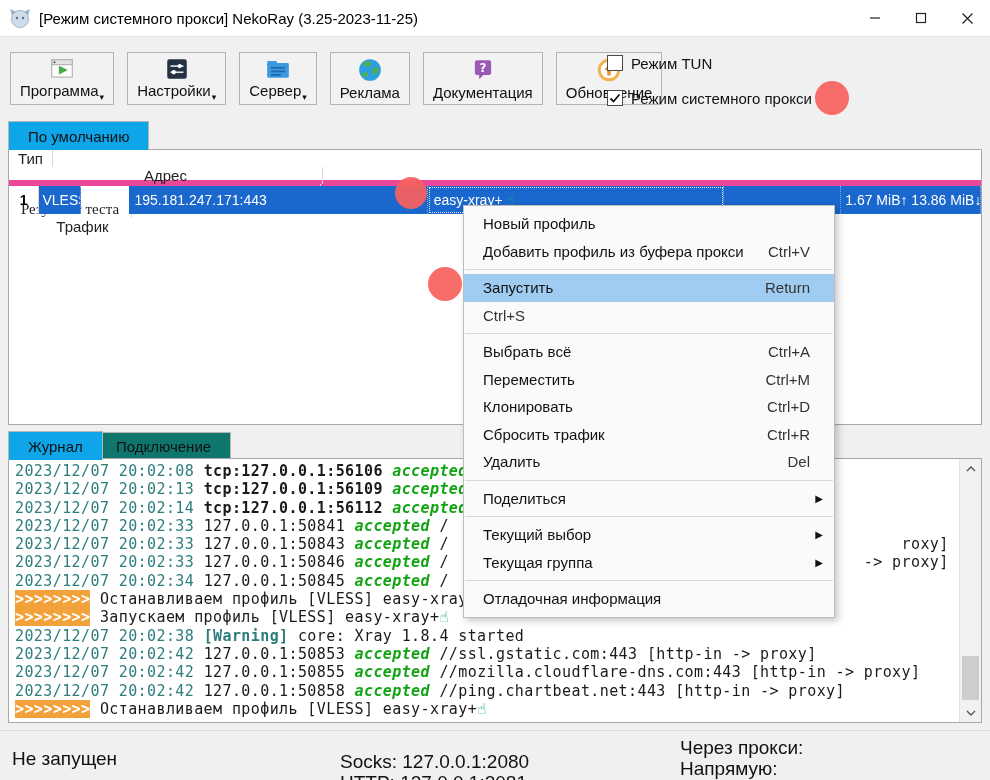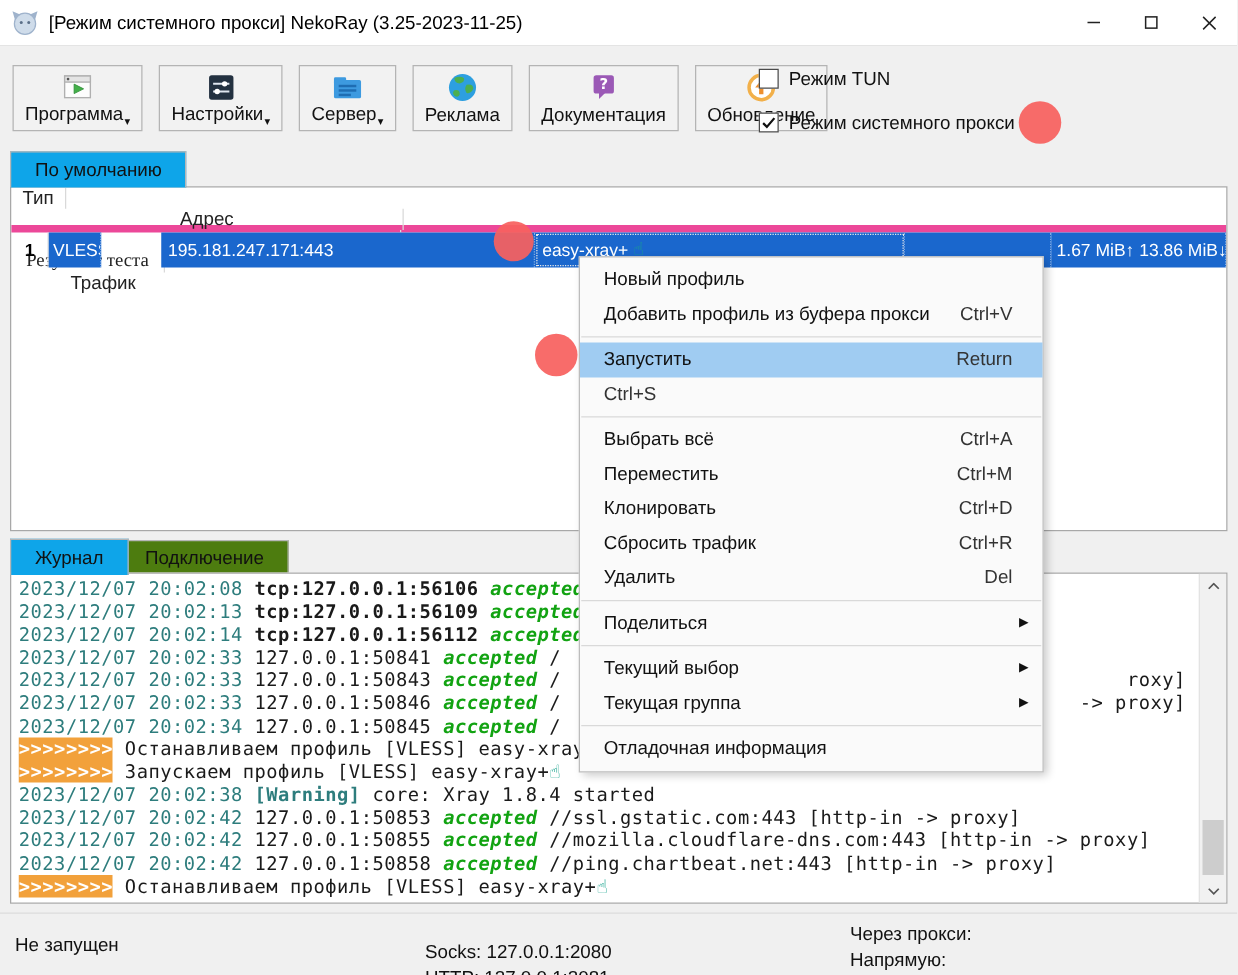--- a/index.html
+++ b/index.html
@@ -21,21 +21,21 @@
   .tbtn .ticon{height:28px;display:flex;align-items:center;}
   .tbtn .tlabel{font-size:15px;white-space:nowrap;line-height:18px;}
   .dd{font-size:9px;position:relative;top:4px;margin-left:1px;}
   
   .cbrow{position:absolute;left:607px;display:flex;align-items:center;gap:8px;height:20px;}
   .cb{width:16px;height:16px;background:#fff;border:1px solid #4a4a4a;box-sizing:border-box;
       display:flex;align-items:center;justify-content:center;}
   .cblabel{font-size:15px;}
   
   .tab{position:absolute;display:inline-flex;align-items:center;padding:0 19px;height:27px;
-       font-size:15px;background:#4d7c0f;border:1px solid #b6b6b6;border-bottom:none;box-sizing:border-box;}
+       font-size:15px;background:#0f766e;border:1px solid #b6b6b6;border-bottom:none;box-sizing:border-box;}
   .tab.active{background:#0ea5e9;height:29px;z-index:3;}
   
   #grid{position:absolute;left:8px;top:149px;width:974px;height:276px;background:#fff;
         border:1px solid #a8a8a8;box-sizing:border-box;overflow:hidden;z-index:1;}
   .hrow{display:flex;height:30px;border-bottom:6px solid #ec4899;flex-direction:column;}
   .hcell{display:flex;align-items:center;justify-content:center;font-size:15px;color:#222;
          border-right:1px solid #d9d9d9;box-sizing:border-box;}
   .hcell:last-child{border-right:none;}
   .drow{display:flex;height:28px;}
   .dcell{display:flex;align-items:center;font-size:14px;box-sizing:border-box;overflow:hidden;white-space:nowrap;}
@@ -64,21 +64,21 @@
   #menu{position:absolute;left:463px;top:205px;width:372px;background:#fafafa;
         border:1px solid #bdbdbd;box-shadow:3px 3px 7px rgba(0,0,0,.22);z-index:40;
         padding:4px 0;box-sizing:border-box;}
   .mitem{height:27.5px;display:flex;align-items:center;padding:0 24px 0 19px;font-size:15px;position:relative;}
   .mitem .mlabel{flex:1;}
   .mitem .mshort{color:#333;}
   .mitem .marrow{position:absolute;right:11px;font-size:10px;color:#111;}
   .mitem.hl{background:var(--menu_highlight);}
   .msep{height:1px;background:#d9d9d9;margin:4px 1px;}
   
-  #statusbar{position:absolute;left:0;top:730px;width:990px;height:50px;border-top:1px solid #dcdcdc;font-size:15px;}
+  #statusbar{position:absolute;left:0;top:730px;width:990px;height:50px;border-top:1px solid #dcdcdc;font-size:19px;}
   .sb-left{position:absolute;left:12px;top:17px;}
   .sb-center{position:absolute;left:340px;top:20px;line-height:21px;}
   .sb-right{position:absolute;left:680px;top:6px;line-height:21px;}
   
   .circ{position:absolute;border-radius:50%;background:var(--annotation_red);opacity:.93;z-index:60;}
 </style>
 </head>
 <body>
 
 <div id="wrap">

